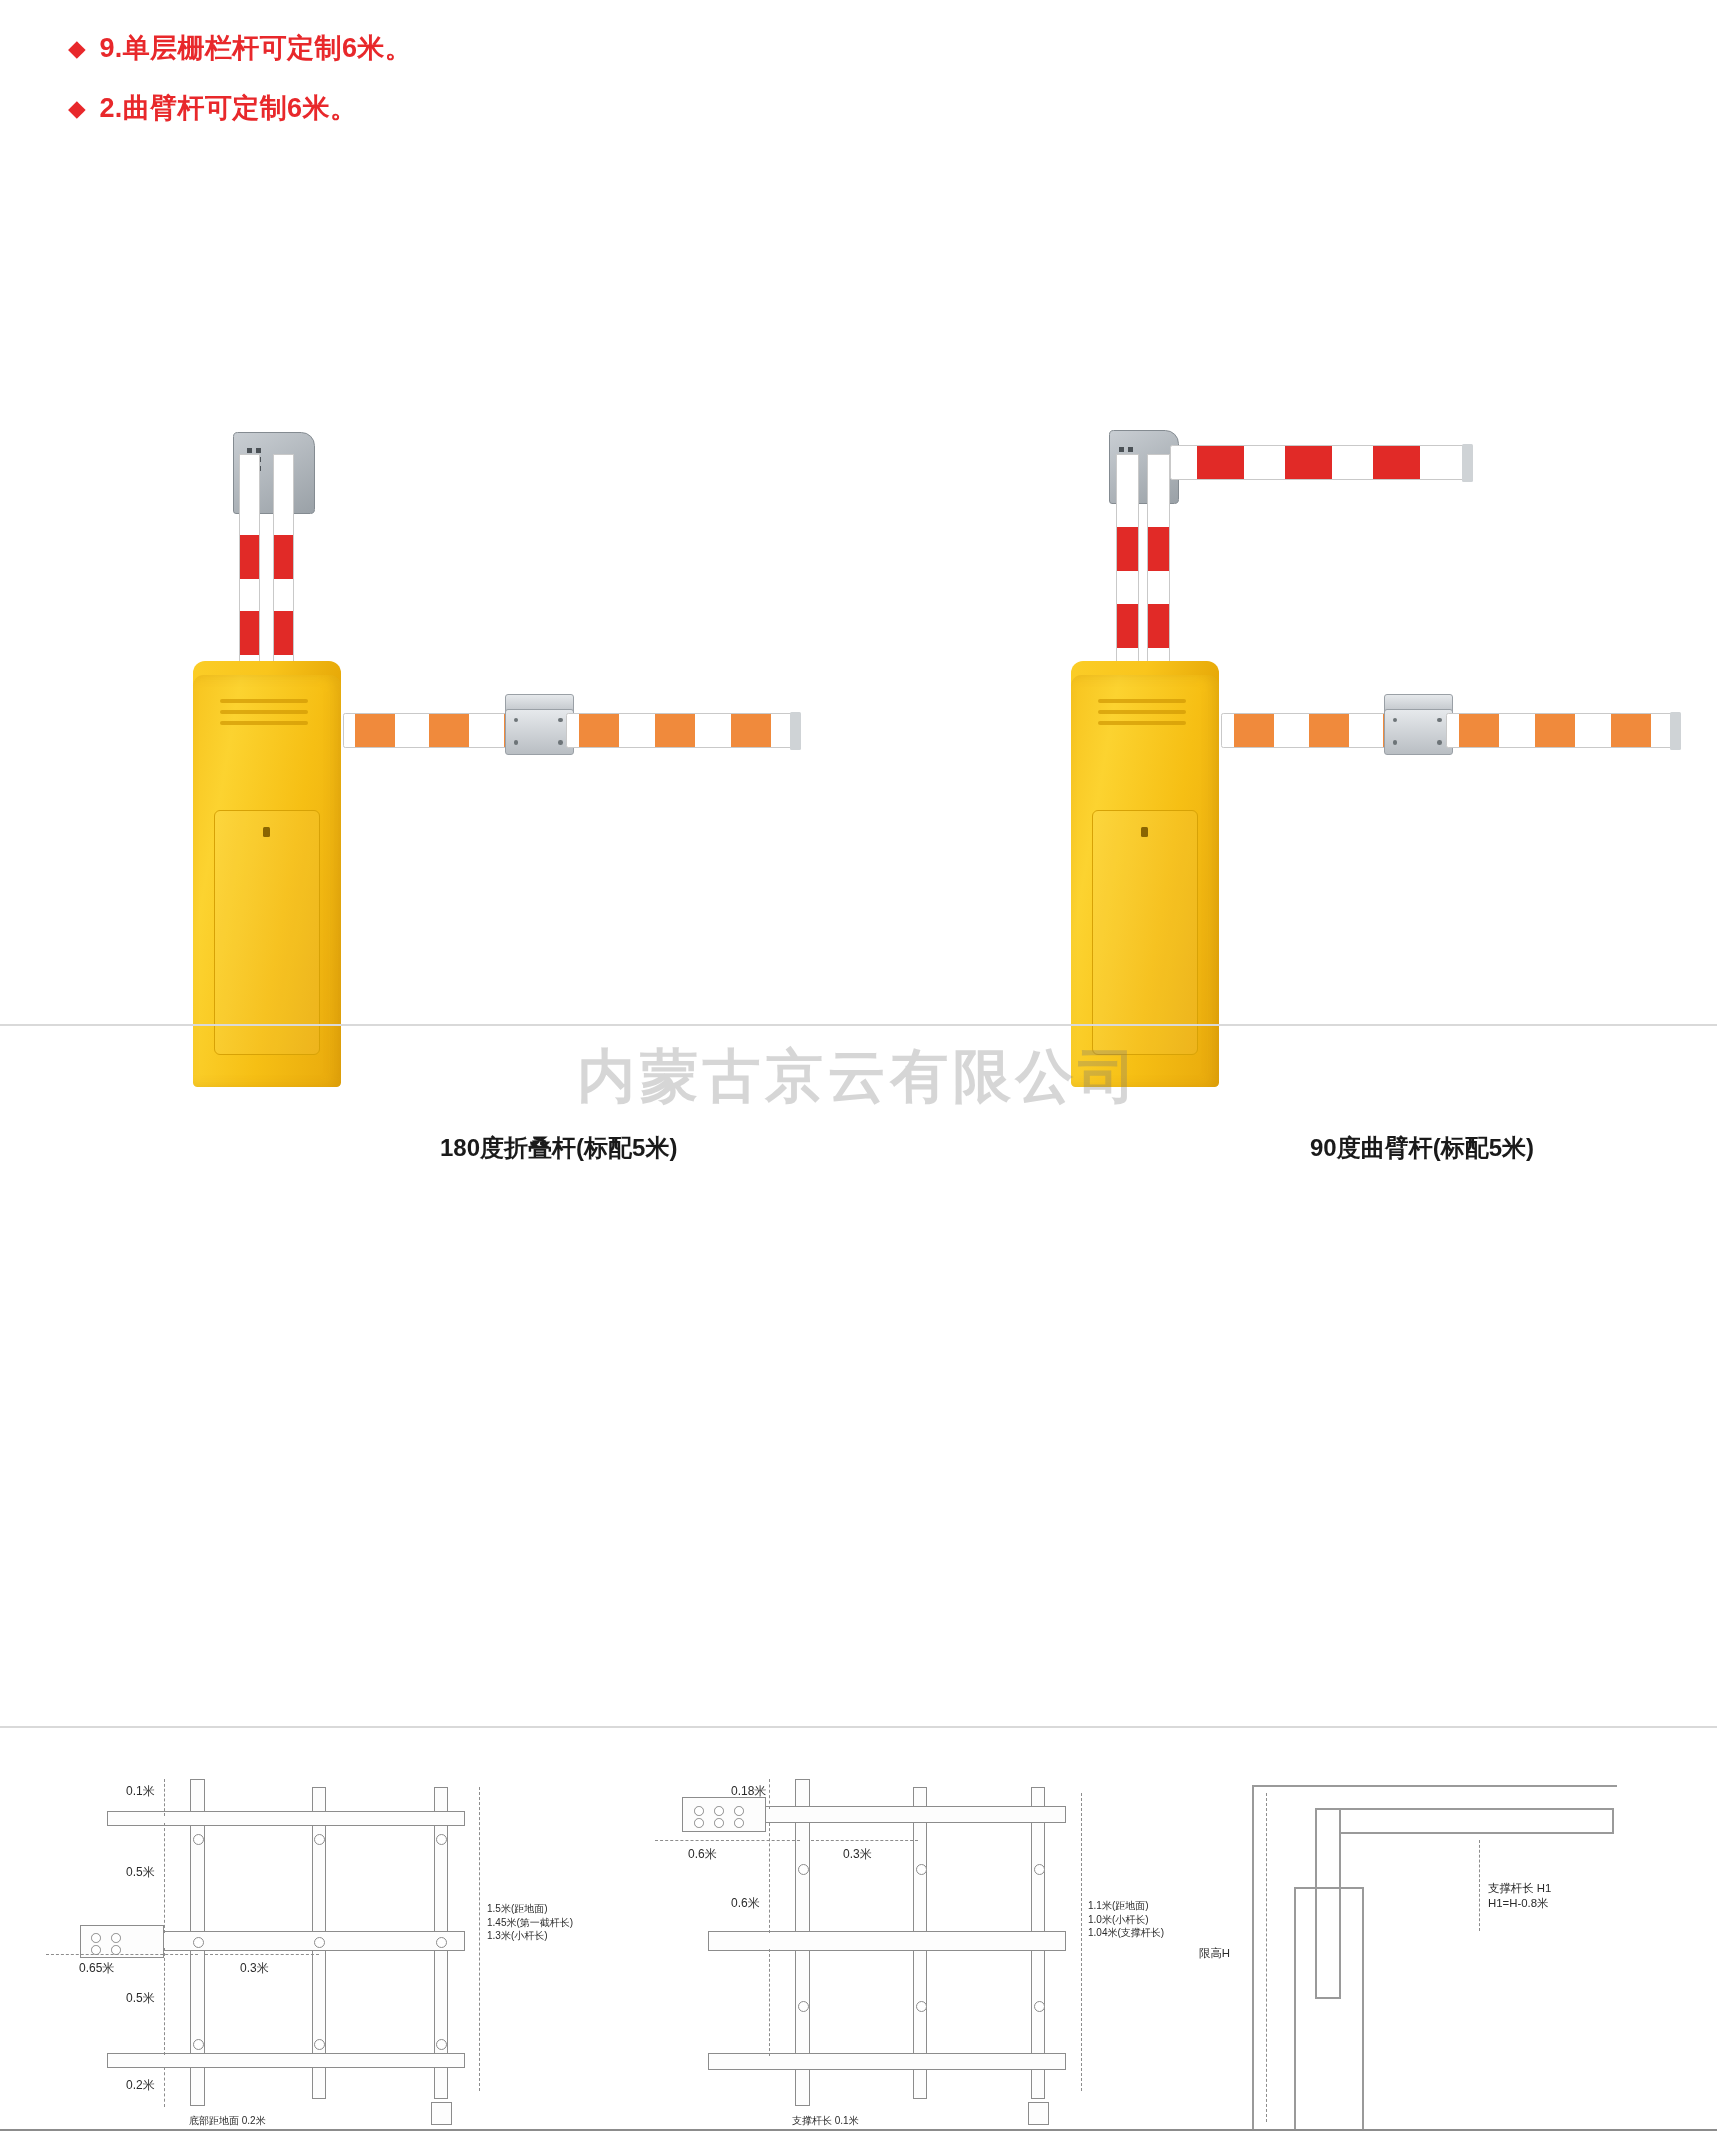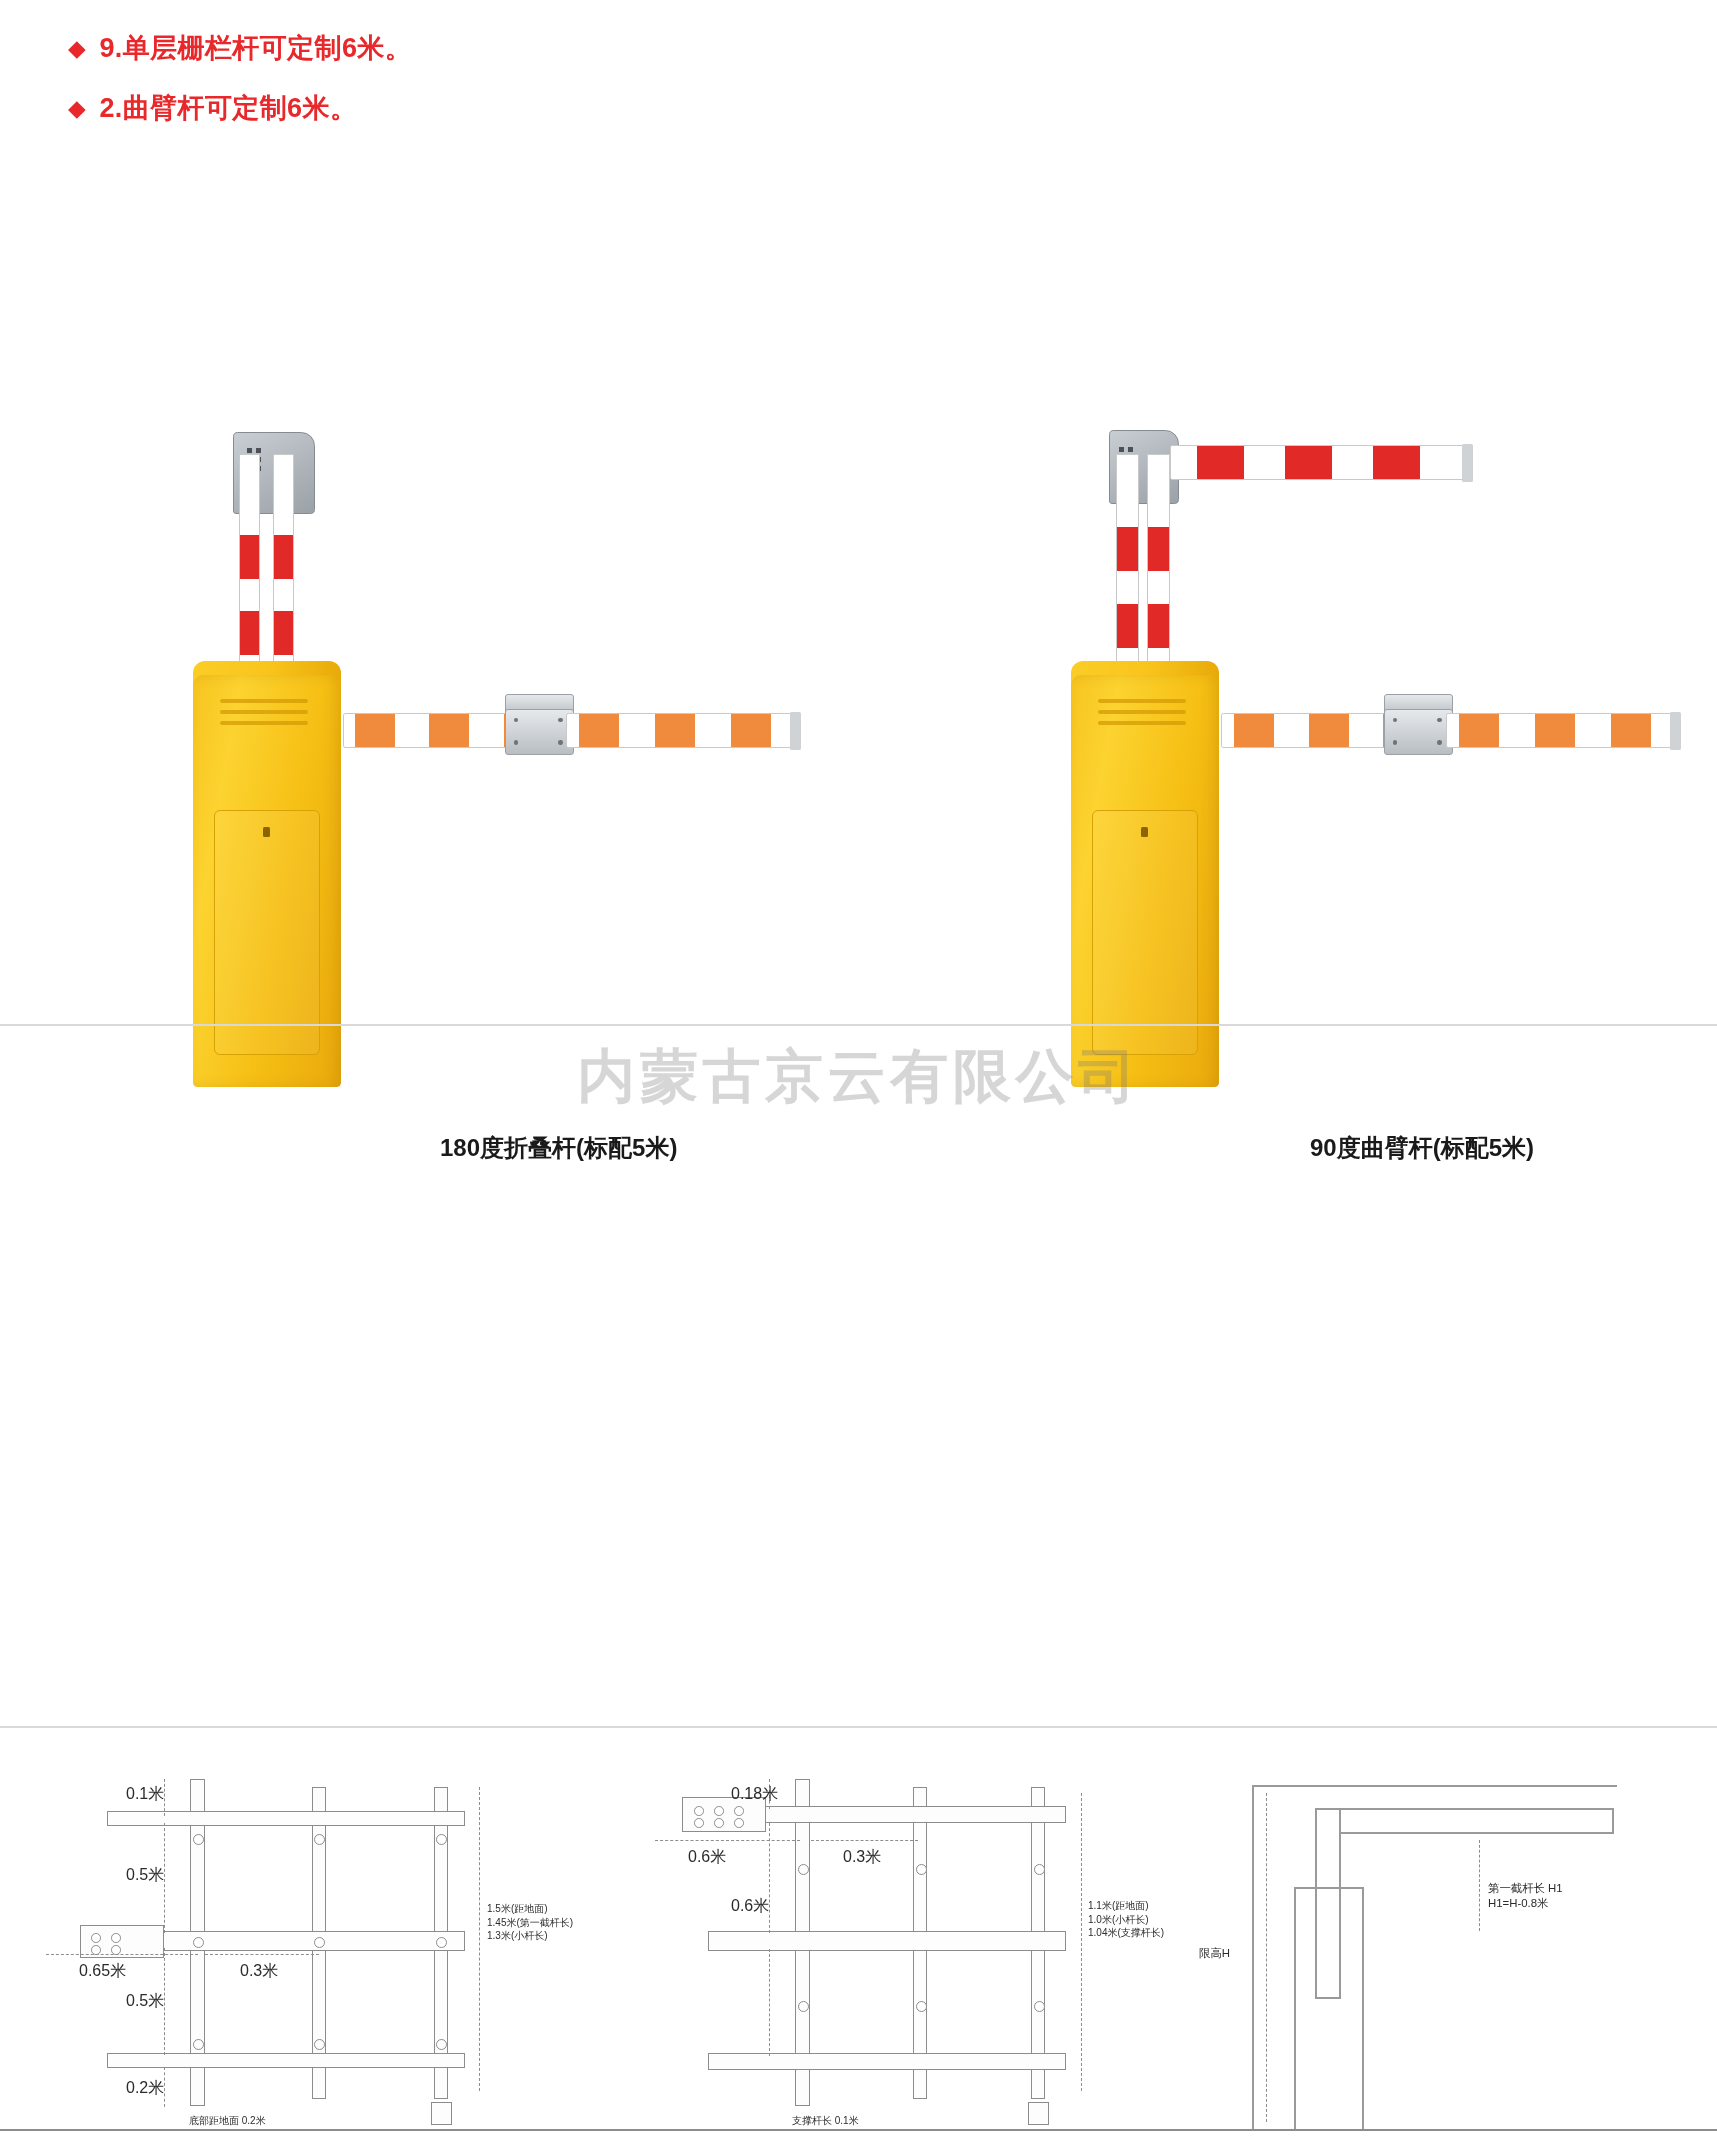--- a/index.html
+++ b/index.html
@@ -218,21 +218,21 @@
     box-sizing: border-box;
   }
   .tcircle {
     position: absolute;
     border: 0.9px solid #8c8c8c;
     border-radius: 50%;
     background: #fff;
   }
   .tlabel {
     position: absolute;
-    font-size: 16px;
+    font-size: 12px;
     color: #2b2b2b;
     white-space: pre-line;
     line-height: 1.35;
   }
   .tlabel.sm { font-size: 10px; }
   .tground {
     position: absolute;
     height: 1.5px;
     background: #8c8c8c;
   }
@@ -558,17 +558,17 @@
     <div class="tline" style="left:152px; top:82px; width:274px; height:1.5px;"></div>
     <div class="tline" style="left:425px; top:58px; width:1.5px; height:26px;"></div>
     <div class="tline" style="left:128px; top:247px; width:26px; height:1.5px;"></div>
 
     <div class="tground" style="left:0px; top:379px; width:530px;"></div>
 
     <div class="tdashv" style="left:79px; top:43px; height:329px;"></div>
     <div class="tdashv" style="left:292px; top:90px; height:91px;"></div>
 
     <div class="tlabel" style="left:12px; top:196px; font-size:11.4px;">限高H</div>
-    <div class="tlabel" style="left:301px; top:131px; font-size:11.4px; width:198px;">第一截杆长 H1
+    <div class="tlabel" style="left:301px; top:131px; font-size:11.4px; width:198px;">支撑杆长 H1
 H1=H-0.8米</div>
   </div>
 </div>
 
 
 </body></html>

